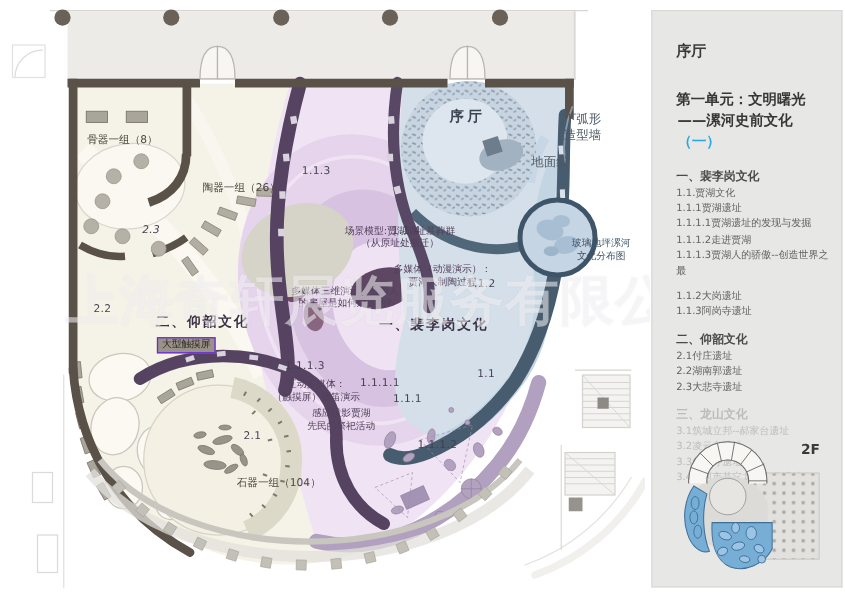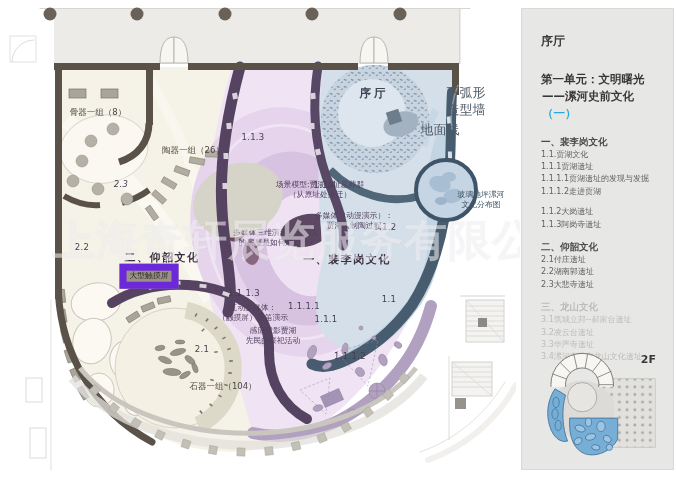--- a/index.html
+++ b/index.html
@@ -8,23 +8,23 @@
   .plan-svg{position:absolute;left:0;top:0}
   
   .plabel{position:absolute;transform:translate(-50%,-50%);white-space:pre-line;text-align:center;
           font-size:8px;line-height:1.3;color:#4e4452;pointer-events:none}
   .plabel.num{font-size:8.5px;color:#443e52;letter-spacing:.3px}
   .plabel.zone{font-size:11px;font-weight:bold;color:#3c3144;letter-spacing:1.5px}
   .plabel.hall{font-size:11.5px;font-weight:bold;color:#3c4552;letter-spacing:3px}
   .plabel.room{font-size:8.5px;color:#4b453b}
   .plabel.tag{font-size:7.8px;color:#53415c}
   .plabel.tag-blue{font-size:7.8px;color:#3e5366}
-  .plabel.tiny{font-size:13px;color:#4e5a66}
+  .plabel.tiny{font-size:10px;color:#4e5a66}
   .plabel.chip{background:#9a9288;color:#2b2723;padding:1px 3px;font-size:7.8px;
-               border:7px solid #6d28d9;line-height:1.1}
+               border:1px solid #6d28d9;line-height:1.1}
   .watermark{position:absolute;left:52px;top:212px;width:468px;font-size:43px;font-weight:bold;
              color:rgba(255,255,255,.5);letter-spacing:1px;white-space:nowrap;overflow:hidden;
              pointer-events:none;text-shadow:0 0 1px rgba(120,110,125,.15)}
   
   .sidebar{position:absolute;left:521px;top:8px;width:153px;height:462px;background:#e7e7e5;
            border:1px solid #d9d9d7;box-sizing:border-box;padding:24px 8px 0 19px}
   .sb-hall{font-size:12px;font-weight:bold;color:#3b3b3b;margin-bottom:21px}
   .sb-unit1{font-size:11.5px;font-weight:bold;color:#373737;line-height:1.5}
   .sb-unit2{font-size:11.5px;font-weight:bold;color:#373737;margin-left:1px;line-height:1.45}
   .sb-unit2 .hl{color:#2aa7e0}
@@ -367,20 +367,21 @@
   <div class="sb-unit1">第一单元：文明曙光</div>
   <div class="sb-unit2"><span>——漯河史前文化</span><span class="hl">（一）</span></div>
 
   <div class="sb-outline">
       <div class="sec">
         <div class="sec-h">一、裴李岗文化</div>
         <div class="sec-i">1.1.贾湖文化</div>
         <div class="sec-i">1.1.1贾湖遗址</div>
         <div class="sec-i">1.1.1.1贾湖遗址的发现与发掘</div>
         <div class="sec-i">1.1.1.2走进贾湖</div>
+        <div class="sec-i">1.1.1.3贾湖人的骄傲--创造世界之最</div>
         <div class="sec-i gap"></div>
         <div class="sec-i">1.1.2大岗遗址</div>
         <div class="sec-i">1.1.3阿岗寺遗址</div>
       </div>
       <div class="sec">
         <div class="sec-h">二、仰韶文化</div>
         <div class="sec-i">2.1付庄遗址</div>
         <div class="sec-i">2.2湖南郭遗址</div>
         <div class="sec-i">2.3大悲寺遗址</div>
       </div>

